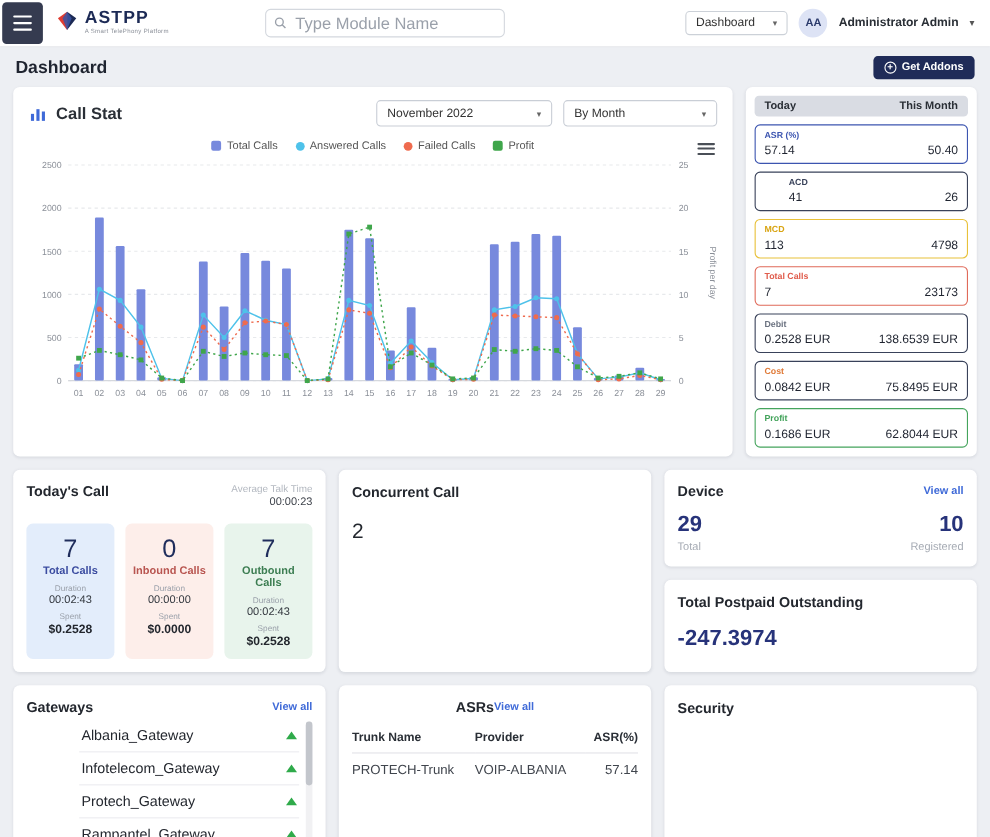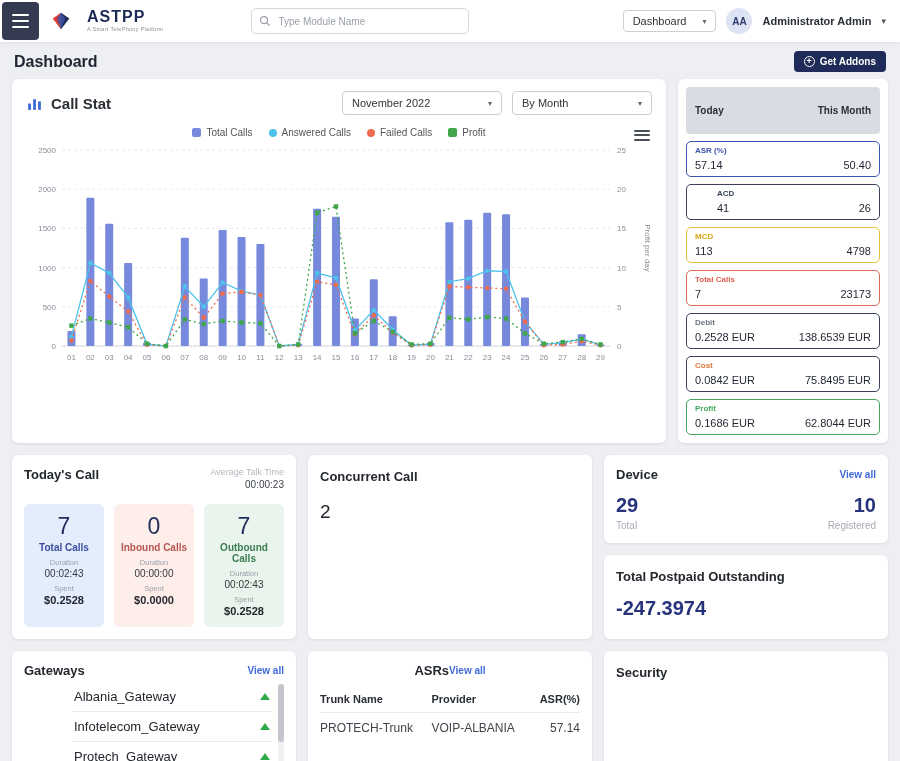--- a/index.html
+++ b/index.html
@@ -5,29 +5,29 @@
   * { box-sizing: border-box; margin: 0; padding: 0; }
   html,body { width: 900px; height: 761px; overflow: hidden; }
   body { font-family: "Liberation Sans", sans-serif; background: #edeff3; color: #222; }
 
   
   .topbar { display:flex; align-items:center; background:#fff; height:42px; padding-right:14px;
             box-shadow:0 1px 2px rgba(0,0,0,.07); position:relative; z-index:5; }
   .hamburger { width:37px; height:38px; margin-left:2px; background:#353b50; border:none; border-radius:4px;
                display:flex; flex-direction:column; gap:4px; align-items:center; justify-content:center; cursor:pointer; }
   .hamburger i { display:block; width:17px; height:2px; background:#fff; border-radius:1px; }
-  .logo { display:flex; align-items:center; gap:16px; margin-left:12px; cursor:pointer; }
+  .logo { display:flex; align-items:flex-start; gap:6px; margin-left:12px; cursor:pointer; }
   .logo-diamond { width:20px; height:20px; flex:0 0 auto; }
   .logo-txt { line-height:1; }
   .logo-name { font-size:16px; font-weight:bold; color:#1c2a55; letter-spacing:1px; }
   .logo-tag { font-size:5.5px; color:#8a8f98; display:block; margin-top:2px; letter-spacing:.3px; }
   .search-wrap { position:relative; margin-left:88px; }
   .search-wrap svg { position:absolute; left:8px; top:7px; }
   .search-input { width:218px; height:26px; border:1px solid #d4d8de; border-radius:5px; padding:0 8px 0 26px;
-                  font-size:10px; color:#444; background:#fff; outline:none; font-family:inherit; }
+                  font-size:15px; color:#444; background:#fff; outline:none; font-family:inherit; }
   .search-input::placeholder { color:#9aa0aa; }
   .top-right { margin-left:auto; display:flex; align-items:center; gap:10px; }
   .dash-select { display:flex; align-items:center; gap:16px; border:1px solid #ccd1d8; border-radius:4px;
                  padding:4px 9px; font-size:11px; color:#333; cursor:pointer; background:#fff; }
   .chev { font-size:8px; color:#666; }
   .avatar { width:26px; height:26px; border-radius:50%; background:#dde3f5; color:#2b3a6b; font-size:10px;
             font-weight:bold; display:flex; align-items:center; justify-content:center; cursor:pointer; }
   .user-name { font-size:11px; color:#2a2f36; font-weight:600; }
   .user-chev { font-size:9px; color:#555; cursor:pointer; }
 
@@ -63,21 +63,21 @@
   .lg-sq { border-radius:2px; }
   .lg-dot { border-radius:50%; width:8px; height:8px; }
   .chart-menu { position:absolute; right:2px; top:0; width:16px; cursor:pointer; }
   .chart-menu i { display:block; height:2px; background:#4a4f57; margin:2.5px 0; border-radius:1px; }
   .chart-svg { width:100%; height:auto; display:block; margin-top:4px; }
   .chart-svg text { font-family:"Liberation Sans",sans-serif; font-size:8px; fill:#8a8f98; }
 
   
   .summary { width:210px; flex:0 0 210px; padding:8px; }
   .sum-head { display:flex; justify-content:space-between; background:#d9dce3; border-radius:4px;
-              padding:18px 9px; font-size:10px; font-weight:bold; color:#2a2f36; }
+              padding:4px 9px; font-size:10px; font-weight:bold; color:#2a2f36; }
   .sum-row { border:1.2px solid #888; border-radius:5px; padding:4px 8px 5px; margin-top:7px; background:#fff; }
   .sum-label { font-size:8px; font-weight:bold; }
   .sum-vals { display:flex; justify-content:space-between; font-size:11px; color:#1f2430; margin-top:4px; }
 
   
   .todays { padding:12px; }
   .tc-head { display:flex; justify-content:space-between; align-items:flex-start; }
   .card-title { font-size:13px; font-weight:bold; color:#23272e; }
   .avg-talk { text-align:right; }
   .avg-talk-label { font-size:9px; color:#b3b8c0; }

